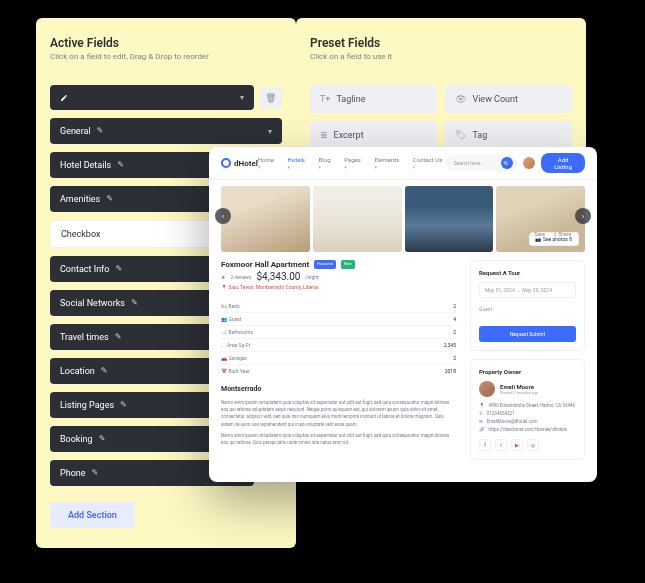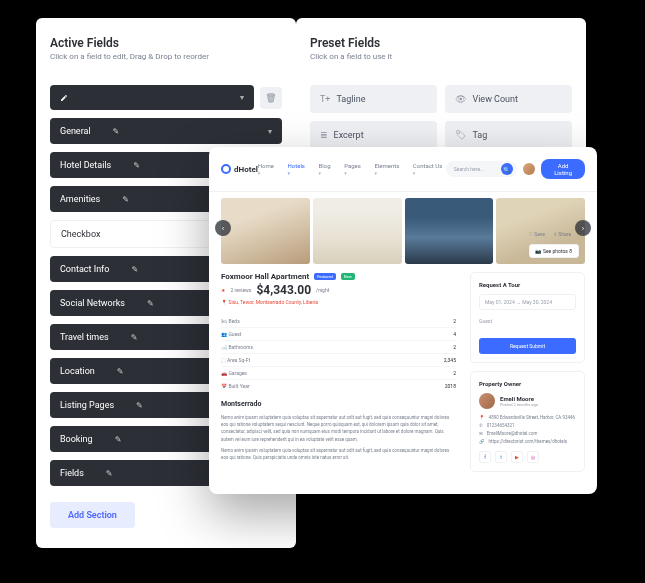--- a/index.html
+++ b/index.html
@@ -1,34 +1,34 @@
 <!DOCTYPE html>
 <html><head>
 <meta charset="utf-8">
 <style>
 *{box-sizing:border-box;margin:0;padding:0;font-family:-apple-system,BlinkMacSystemFont,"Segoe UI",Roboto,Arial,sans-serif}
 body{background:#000;width:645px;height:583px;overflow:hidden;position:relative}
-.panel{background:#ffffff;border-radius:6px;position:absolute}
+.panel{background:#fef9c3;border-radius:6px;position:absolute}
 .left-panel{left:36px;top:18px;width:260px;padding:18px 14px 20px}
 .right-panel{left:296px;top:18px;width:290px;padding:18px 14px 20px}
 .sec-title{font-size:12px;font-weight:600;color:#2c2f36;margin-bottom:2px}
 .sec-sub{font-size:8px;color:#7a8190;margin-bottom:24px}
 .field-row{display:flex;align-items:center;margin-bottom:8px}
 .field{flex:1;background:#2c2f36;color:#fff;border-radius:4px;padding:8px 10px;display:flex;align-items:center;justify-content:space-between;font-size:9px;cursor:pointer}
-.field-left{display:flex;align-items:flex-end;gap:22px}
+.field-left{display:flex;align-items:flex-start;gap:6px}
 .field .pen{opacity:.7;font-size:8px}
 .field .chev{opacity:.6;font-size:8px}
 .trash{width:22px;height:22px;margin-left:6px;background:#eef0f3;border-radius:4px;display:flex;align-items:center;justify-content:center;color:#8a8f9c;font-size:9px;cursor:pointer}
 .checkbox-field{background:#fff;color:#2c2f36;border-radius:4px;padding:8px 10px;font-size:9px;margin-bottom:8px;border:1px solid #eef0f3}
 .add-section{background:#e8ecff;color:#4a66ff;font-size:9px;font-weight:600;padding:8px 18px;border-radius:4px;border:none;margin-top:8px;cursor:pointer}
 .preset-grid{display:grid;grid-template-columns:1fr 1fr;gap:8px}
 .preset{background:#eef0f3;border-radius:4px;padding:9px 10px;display:flex;align-items:center;gap:6px;font-size:9px;color:#4a5160;cursor:pointer}
 .preset .ico{color:#8a8f9c;font-size:9px}
 .card{position:absolute;left:209px;top:147px;width:388px;background:#fff;border-radius:8px;box-shadow:0 20px 50px rgba(0,0,0,.35);overflow:hidden}
-.topbar{display:flex;align-items:center;justify-content:space-between;padding:12px 12px;border-bottom:1px solid #f0f1f4}
+.topbar{display:flex;align-items:center;justify-content:space-between;padding:6px 12px;border-bottom:1px solid #f0f1f4}
 .brand{display:flex;align-items:center;gap:3px;font-size:8px;font-weight:700;color:#2c2f36}
 .brand .logo{width:10px;height:10px;border:2px solid #3b6bff;border-radius:50%}
 .nav{display:flex;gap:10px;font-size:6px;color:#7a8190}
 .nav .active{color:#3b6bff}
 .nav span::after{content:" ▾";font-size:5px;opacity:.6}
 .topright{display:flex;align-items:center;gap:6px}
 .search{display:flex;align-items:center;background:#f5f6f8;border-radius:10px;padding:2px 4px 2px 8px;font-size:5px;color:#9aa0ad;width:72px}
 .search .go{width:12px;height:12px;background:#3b6bff;border-radius:50%;margin-left:auto;display:flex;align-items:center;justify-content:center;color:#fff;font-size:6px}
 .avatar{width:12px;height:12px;border-radius:50%;background:linear-gradient(135deg,#d9a87a,#b57b50)}
 .add-btn{background:#3b6bff;color:#fff;font-size:6px;padding:3px 7px;border-radius:8px;border:none;cursor:pointer}
@@ -36,27 +36,27 @@
 .ph{height:66px;flex:1;border-radius:3px;background:#ddd}
 .ph1{background:linear-gradient(160deg,#e8dcc8 30%,#d4c2a8 60%,#b89c7a)}
 .ph2{background:linear-gradient(180deg,#f0ede6 20%,#e8e2d4 60%,#d9d0bc)}
 .ph3{background:linear-gradient(180deg,#3a5a7a 30%,#5a7a9a 60%,#2a3a4a)}
 .ph4{background:linear-gradient(160deg,#e0d4b8 30%,#c8b898 70%)}
 .gal-arrow{position:absolute;top:50%;transform:translateY(-50%);width:16px;height:16px;background:rgba(40,44,52,.75);color:#fff;border-radius:50%;display:flex;align-items:center;justify-content:center;font-size:8px;cursor:pointer}
 .gal-left{left:6px}.gal-right{right:6px}
 .see-photos{position:absolute;right:18px;bottom:6px;background:#fff;border-radius:3px;padding:3px 6px;font-size:5px;color:#2c2f36;cursor:pointer;border:1px solid #eef0f3}
 .body{padding:8px 12px 14px;display:flex;gap:14px}
 .main{flex:1}
-.title-row{display:flex;align-items:center;gap:5px;margin-bottom:2px}
+.title-row{display:flex;gap:5px;margin-bottom:2px}
 .prop-title{font-size:8px;font-weight:700;color:#2c2f36}
 .badge{font-size:4px;padding:1px 3px;border-radius:2px;color:#fff}
 .b1{background:#3b6bff}.b2{background:#22b573}
 .meta-row{display:flex;align-items:center;gap:5px;font-size:5px;color:#7a8190;margin-bottom:2px}
 .star{color:#e74c3c}
-.price{color:#2c2f36;font-weight:700;font-size:12px}
+.price{color:#2c2f36;font-weight:400;font-size:10px}
 .loc-row{font-size:5px;color:#e74c3c;margin-bottom:10px}
 .actions{position:absolute;right:14px;top:84px;display:flex;gap:8px;font-size:5px;color:#7a8190}
 .actions span{cursor:pointer}
 .sec-h{font-size:7px;font-weight:700;color:#2c2f36;margin:8px 0 6px}
 .details{width:100%;font-size:5px;color:#7a8190}
 .details .row{display:flex;justify-content:space-between;padding:3px 0;border-bottom:1px solid #f4f5f7}
 .details .row:last-child{border:none}
 .details .val{color:#2c2f36}
 .desc{font-size:4.5px;color:#7a8190;line-height:1.6;margin-top:4px}
 .desc p{margin-bottom:4px}
@@ -178,21 +178,21 @@
           <span>Booking</span>
           <span class="pen">✎</span>
         </span>
         <span class="chev">▾</span>
       </div>
       <div class="trash">🗑</div>
     </div>
   <div class="field-row">
       <div class="field">
         <span class="field-left">
-          <span>Fields</span>
+          <span>Phone</span>
           <span class="pen">✎</span>
         </span>
         <span class="chev">▾</span>
       </div>
       <div class="trash">🗑</div>
     </div>
 
   <button class="add-section">Add Section</button>
 </div>
 

